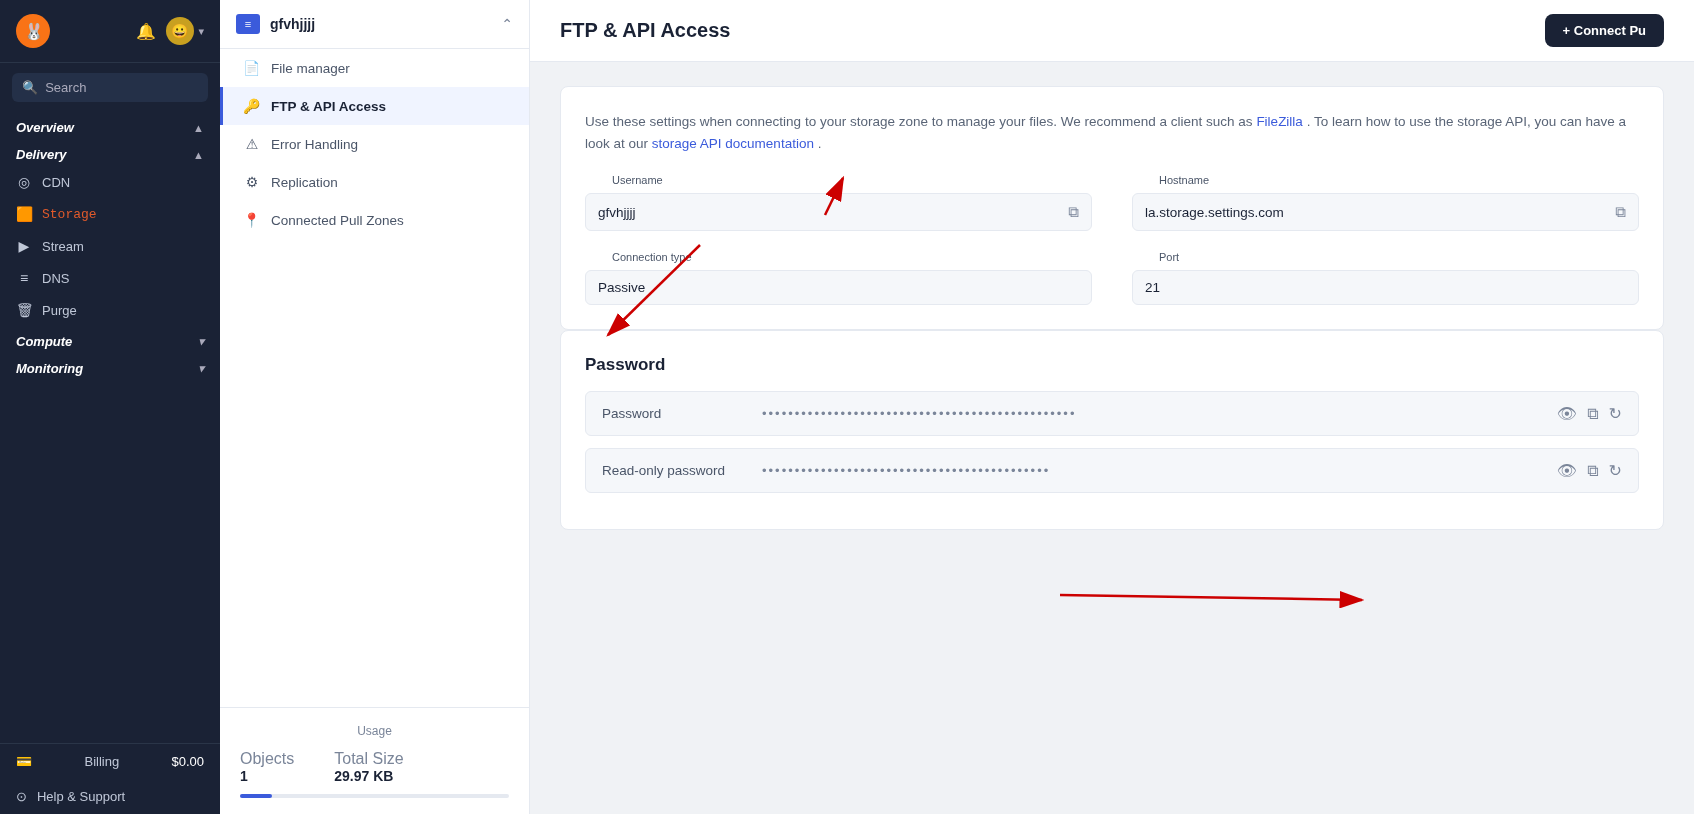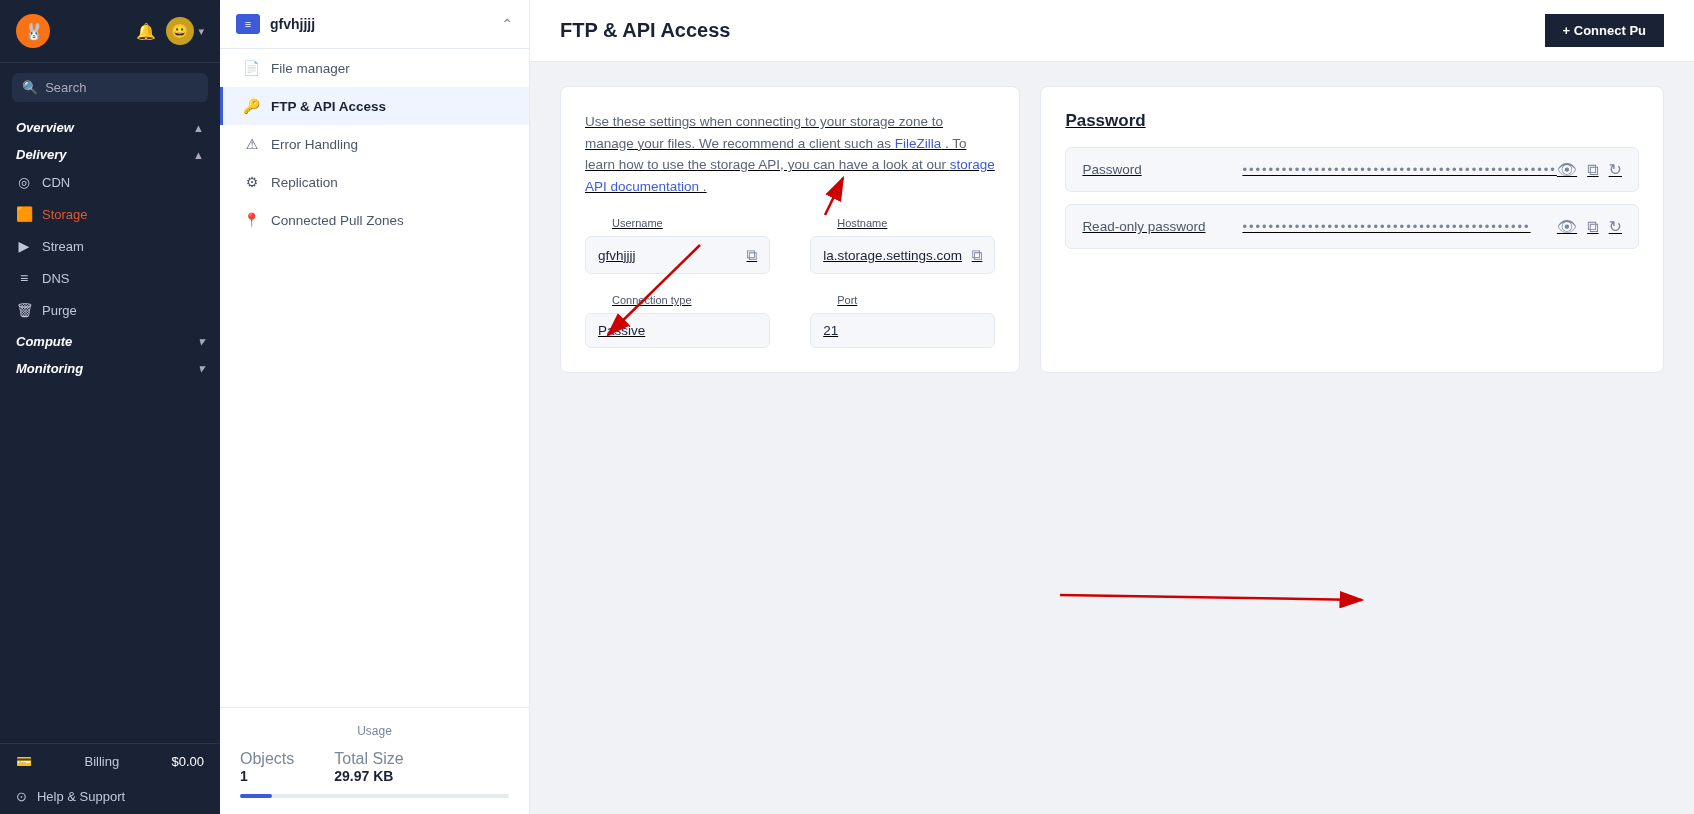--- a/index.html
+++ b/index.html
@@ -200,32 +200,30 @@
     }
     .page-title {
       font-size: 20px;
       font-weight: 700;
       color: #1a2235;
     }
     .connect-btn {
       background: #1a2235;
       color: #fff;
       border: none;
-      border-radius: 0;
+      border-radius: 8px;
       padding: 9px 18px;
       font-size: 13px;
       font-weight: 600;
       cursor: pointer;
     }
     .content-area {
       padding: 24px 30px;
       display: flex;
-      flex-direction: row;
-      gap: 20px;
-      text-decoration: underline;
+      flex-direction: column;
     }
     .card {
       background: #fff;
       border-radius: 8px;
       border: 1px solid #e5e9f0;
       padding: 24px;
     }
     .card-desc {
       font-size: 13.5px;
       color: #5a6577;
@@ -330,21 +328,21 @@
     <span>Delivery</span>
     <span class="chevron">▲</span>
   </div>
 
   <div class="nav-item">
     <span class="nav-icon">◎</span>
     <span>CDN</span>
   </div>
   <div class="nav-item active">
     <span class="nav-icon" style="color:#e05a2b;">🟧</span>
-    <span style="color:#e05a2b;">Storage</span>
+    <span style="color:#e05a2b;font-family:Liberation Mono, monospace;">Storage</span>
   </div>
   <div class="nav-item">
     <span class="nav-icon">▶</span>
     <span>Stream</span>
   </div>
   <div class="nav-item">
     <span class="nav-icon">≡</span>
     <span>DNS</span>
   </div>
   <div class="nav-item">

